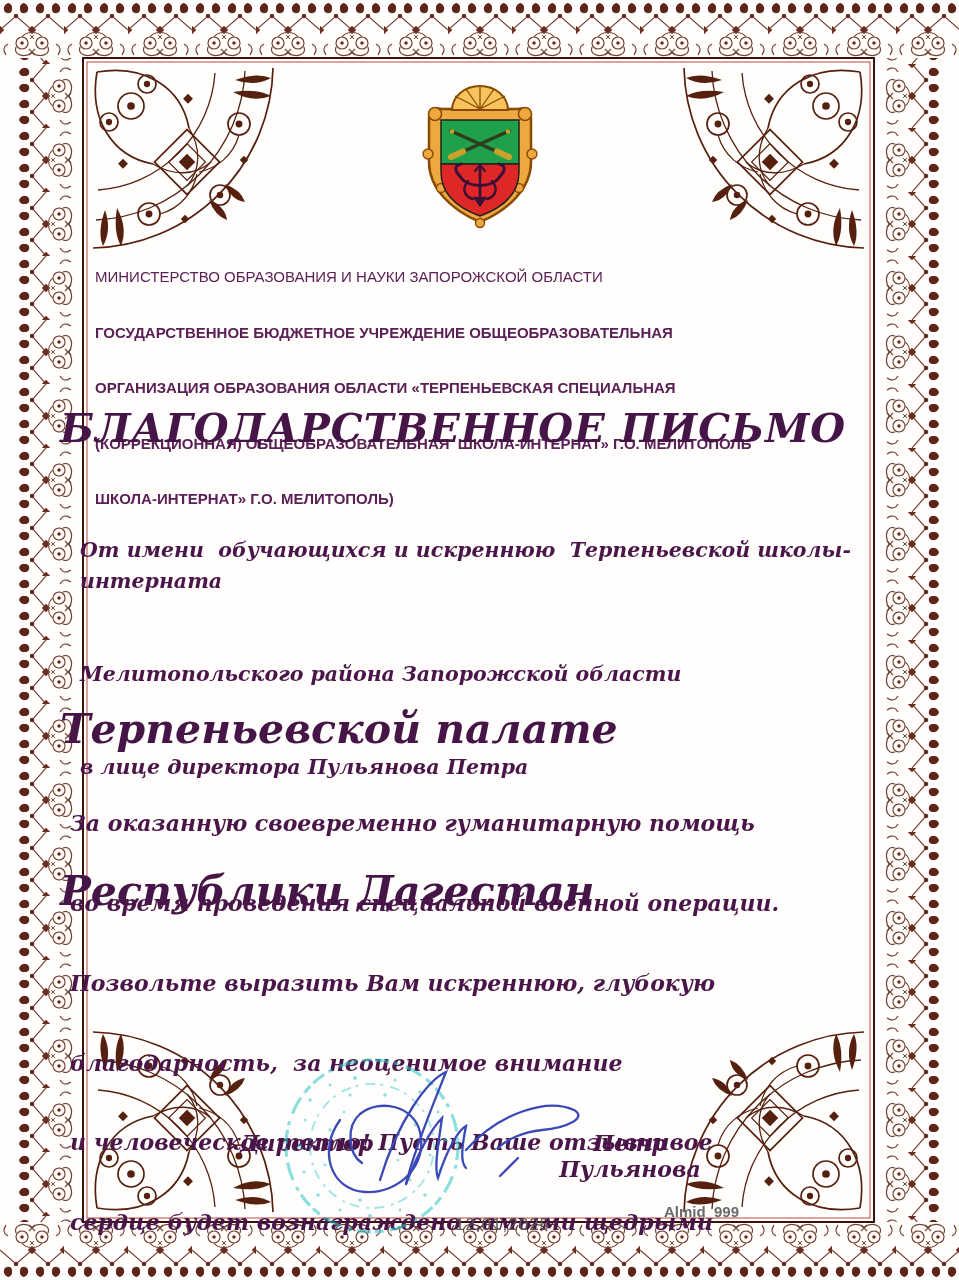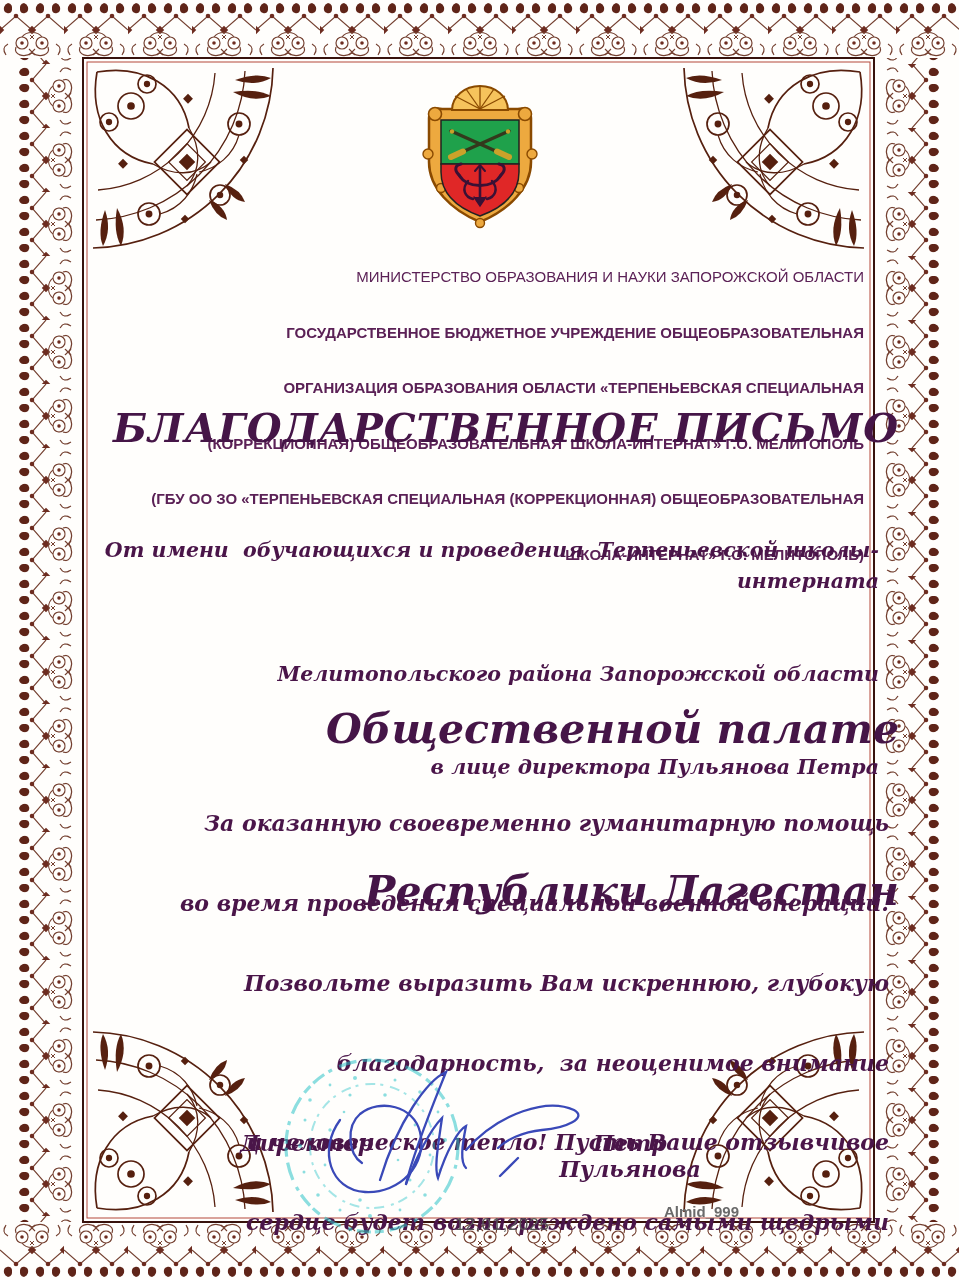--- a/index.html
+++ b/index.html
@@ -4,21 +4,21 @@
 <style>
   html,body{margin:0;padding:0;background:#888;}
   .page{
     position:relative;width:959px;height:1280px;margin:0 auto;
     background:#fffefc;overflow:hidden;
     font-family:"Liberation Sans",sans-serif;
   }
   .art{position:absolute;left:0;top:0;z-index:0;}
   .overart{position:absolute;left:0;top:0;z-index:3;pointer-events:none;}
   .txt{position:absolute;z-index:2;white-space:pre-wrap;}
-  .center{text-align:right;}
+  .center{text-align:left;}
   .hdr{
     left:95px;right:95px;top:231px;
     color:#5b2156;font-size:15px;line-height:18.5px;font-weight:700;
   }
   .hdr .l0{font-weight:400;}
   .title{
     left:60px;right:60px;top:396px;
     font-family:"DejaVu Serif",serif;font-style:italic;font-weight:700;
     font-size:40px;color:#451547;letter-spacing:1px;margin-top:8px;
   }
@@ -200,34 +200,33 @@
         <path d="M77,103 C84,111 80,119 72,121" stroke-width="2.4"></path>
       </g>
     </g>
   </svg>
 
   <div class="txt hdr center">
     <div class="l0">МИНИСТЕРСТВО ОБРАЗОВАНИЯ И НАУКИ ЗАПОРОЖСКОЙ ОБЛАСТИ</div>
     <div>ГОСУДАРСТВЕННОЕ БЮДЖЕТНОЕ УЧРЕЖДЕНИЕ ОБЩЕОБРАЗОВАТЕЛЬНАЯ</div>
     <div>ОРГАНИЗАЦИЯ ОБРАЗОВАНИЯ ОБЛАСТИ «ТЕРПЕНЬЕВСКАЯ СПЕЦИАЛЬНАЯ</div>
     <div>(КОРРЕКЦИОННАЯ) ОБЩЕОБРАЗОВАТЕЛЬНАЯ  ШКОЛА-ИНТЕРНАТ» Г.О. МЕЛИТОПОЛЬ</div>
-    <div>(ГБУ ОО ЗО «ТЕРПЕНЬЕВСКАЯ СПЕЦИАЛЬНАЯ (КОРРЕКЦИОННАЯ) ОБЩЕОБРАЗОВАТЕЛЬНАЯ</div>
     <div>ШКОЛА-ИНТЕРНАТ» Г.О. МЕЛИТОПОЛЬ)</div>
   </div>
 
   <div class="txt title center">БЛАГОДАРСТВЕННОЕ ПИСЬМО</div>
 
   <div class="txt fromblk center">
-    <div>От имени  обучающихся и проведения  Терпеньевской школы-интерната</div>
+    <div>От имени  обучающихся и искреннюю  Терпеньевской школы-интерната</div>
     <div>Мелитопольского района Запорожской области</div>
     <div>в лице директора Пульянова Петра</div>
   </div>
 
   <div class="txt recipient center">
-    <div>Общественной палате</div>
+    <div>Терпеньевской палате</div>
     <div>Республики Дагестан</div>
   </div>
 
   <div class="txt body center">
     <div>За оказанную своевременно гуманитарную помощь</div>
     <div>во время проведения специальной военной операции.</div>
     <div>Позвольте выразить Вам искреннюю, глубокую</div>
     <div>благодарность,  за неоценимое внимание</div>
     <div>и человеческое тепло! Пусть Ваше отзывчивое</div>
     <div>сердце будет вознаграждено самыми щедрыми</div>

